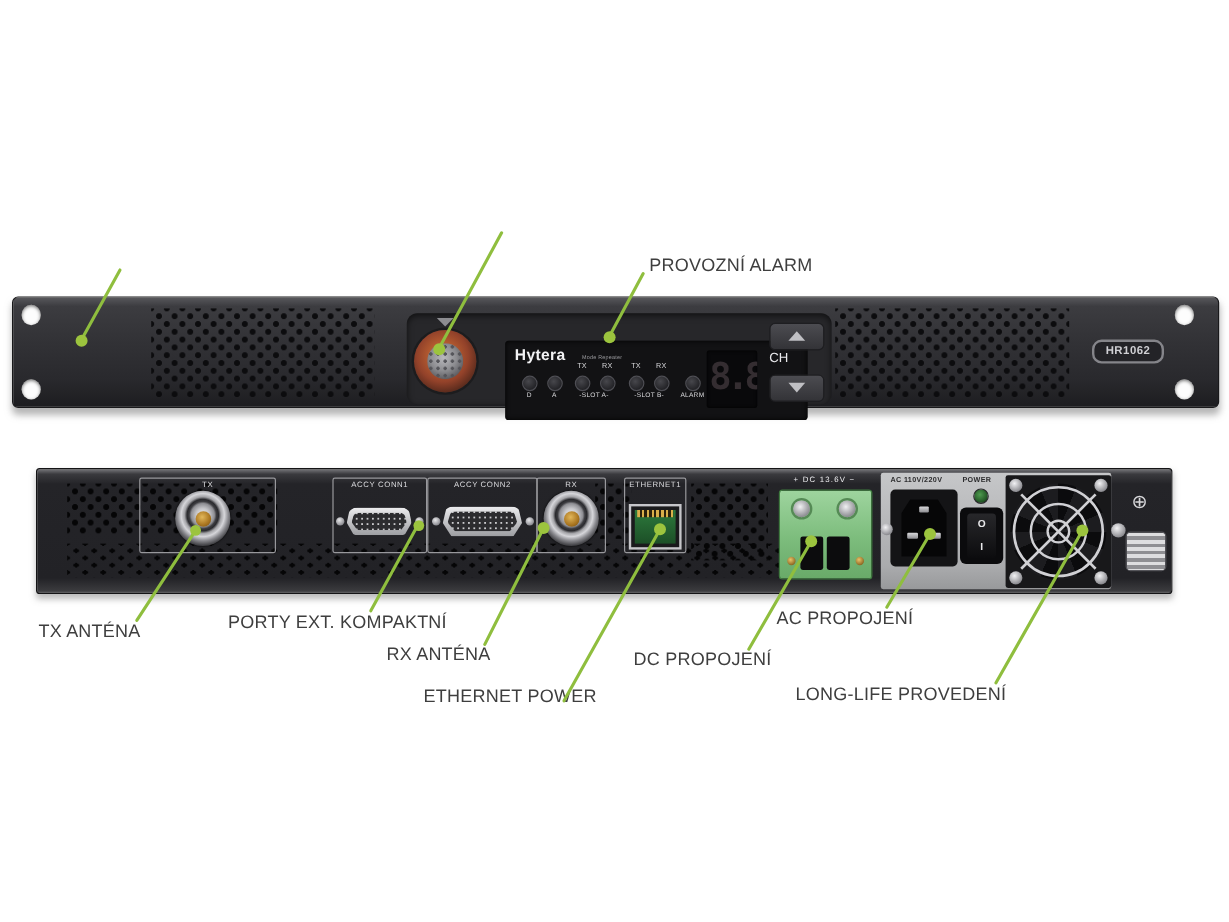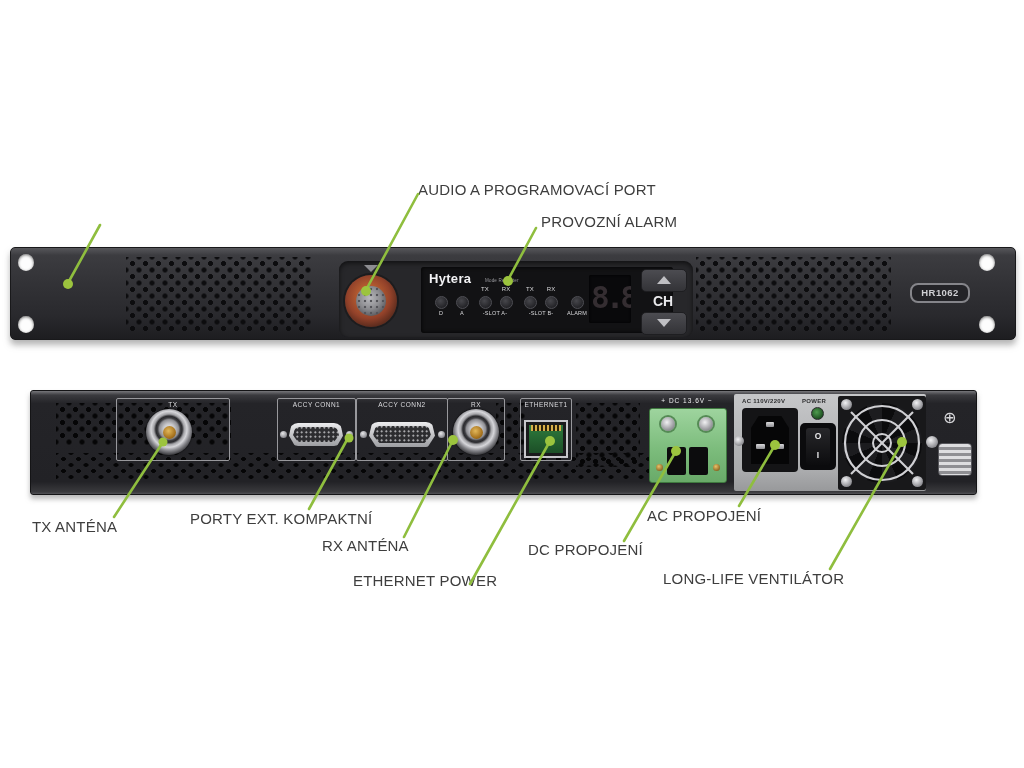--- a/index.html
+++ b/index.html
@@ -23,39 +23,39 @@
   .tri-marker{position:absolute;left:353px;top:17px;width:0;height:0;
     border-left:7px solid transparent;border-right:7px solid transparent;border-top:7px solid #8d8d91;}
   .audio-conn{position:absolute;left:334px;top:27px;width:52px;height:52px;border-radius:50%;
     background:radial-gradient(circle at 46% 42%,#c8763f 0%,#b0582f 30%,#93422a 52%,#5f2d1e 72%,#31190f 100%);
     box-shadow:0 0 0 2px #1c1c1e;}
   .audio-inner{position:absolute;left:11px;top:11px;width:30px;height:30px;border-radius:50%;
     background:radial-gradient(circle at 45% 40%,#b9b9bd 0%,#8c8c90 45%,#55555a 80%,#3a3a3e 100%);
     background-image:radial-gradient(circle,#55555a 1.3px,transparent 1.6px),
       radial-gradient(circle at 45% 40%,#b9b9bd 0%,#8c8c90 45%,#55555a 80%,#3a3a3e 100%);
     background-size:6px 6px,100% 100%;}
-  .display-module{position:absolute;left:410px;top:19px;width:252px;height:66px;border-radius:3px;
+  .display-module{position:absolute;left:410px;top:36px;width:252px;height:66px;border-radius:3px;
     background:#121214;box-shadow:inset 0 0 4px #000;}
   .brand{position:absolute;left:8px;top:4px;font-size:13px;font-weight:bold;color:#f2f2f4;letter-spacing:.3px;}
   .brand-tag{position:absolute;left:64px;top:11px;font-size:4.5px;color:#9a9a9e;letter-spacing:.2px;}
   .led{position:absolute;top:29px;width:11px;height:11px;border-radius:50%;
     background:radial-gradient(circle at 40% 35%,#47474c,#242428 70%);border:1px solid #4e4e54;}
   .led-lab{position:absolute;font-size:6px;color:#d8d8db;text-align:center;white-space:nowrap;
     transform:translateX(-50%);letter-spacing:.2px;}
   .seg-display{position:absolute;left:168px;top:8px;width:42px;height:48px;border-radius:2px;
     background:#09090b;box-shadow:inset 0 0 3px #000;overflow:hidden;}
   .seg-digits{position:absolute;left:2px;top:4px;font-family:"DejaVu Sans Mono",monospace;
     font-size:31px;font-weight:bold;color:#342d31;letter-spacing:-4px;}
   .ch-btn{position:absolute;left:630px;width:44px;height:21px;border-radius:5px;
     background:linear-gradient(#4c4c51,#333337);border:1px solid #1e1e21;}
   .arr{position:absolute;left:15px;width:0;height:0;border-left:7px solid transparent;border-right:7px solid transparent;}
   .arr-up{top:6px;border-bottom:8px solid #bfbfc3;}
   .arr-down{top:6px;border-top:8px solid #bfbfc3;}
-  .ch-label{position:absolute;left:630px;top:45px;width:44px;text-align:center;
-    font-size:14px;font-weight:bold;color:#e9e9ec;}
+  .ch-label{position:absolute;left:630px;top:45px;width:44px;
+    font-size:11px;font-weight:normal;color:#e9e9ec;}
   .model-badge{position:absolute;left:899px;top:35px;width:56px;height:16px;border-radius:8px;
     background:#232327;border:2px solid #85858a;color:#cfcfd3;font-size:9.5px;font-weight:bold;
     text-align:center;line-height:16px;letter-spacing:.4px;}
 
   
   .rear-panel{position:absolute;left:30px;top:390px;width:945px;height:103px;border-radius:3px;
     background:linear-gradient(#76767a 0%,#3a3a3e 4%,#242428 12%,#222226 88%,#3a3a3d 98%,#535357 100%);
     border:1px solid #141416;box-shadow:0 4px 5px rgba(120,120,120,.5);z-index:5;}
   .rvent{position:absolute;
     background-image:radial-gradient(circle,#050506 2.2px,rgba(5,5,6,0) 2.8px),
@@ -113,29 +113,28 @@
     background:radial-gradient(circle at 40% 35%,#f2f2f4,#86868b 75%);}
   .ground-sym{position:absolute;left:912px;top:17px;font-size:16px;color:#d6d6d9;}
   .gstud{position:absolute;left:907px;top:52px;width:32px;height:31px;border-radius:4px;
     background:repeating-linear-gradient(#dedee0 0 3px,#8f8f93 3px 6px);border:1px solid #55555a;}
 </style>
 </head>
 <body>
 
 <div class="stage">
 
-  <div class="callout" style="left:418px;top:181px">AUDIO A PROGRAMOVACÍ PORT</div>
   <div class="callout" style="left:541px;top:213px">PROVOZNÍ ALARM</div>
   <div class="callout" style="left:32px;top:518px">TX ANTÉNA</div>
   <div class="callout" style="left:190px;top:510px">PORTY EXT. KOMPAKTNÍ</div>
   <div class="callout" style="left:322px;top:537px">RX ANTÉNA</div>
   <div class="callout" style="left:353px;top:572px">ETHERNET POWER</div>
   <div class="callout" style="left:528px;top:541px">DC PROPOJENÍ</div>
   <div class="callout" style="left:647px;top:507px">AC PROPOJENÍ</div>
-  <div class="callout" style="left:663px;top:570px">LONG-LIFE VENTILÁTOR</div>
+  <div class="callout" style="left:663px;top:570px">LONG-LIFE PROVEDENÍ</div>
 
   <div class="front-panel">
     <div class="ear-hole" style="left:7px;top:6px"></div>
     <div class="ear-hole" style="left:7px;top:68px"></div>
     <div class="ear-hole" style="left:968px;top:6px"></div>
     <div class="ear-hole" style="left:968px;top:68px"></div>
     <div class="vent" style="left:115px;top:9px;width:186px;height:74px"></div>
     <div class="vent" style="left:685px;top:9px;width:195px;height:74px"></div>
     <div class="recess"></div>
     <div class="tri-marker"></div>

